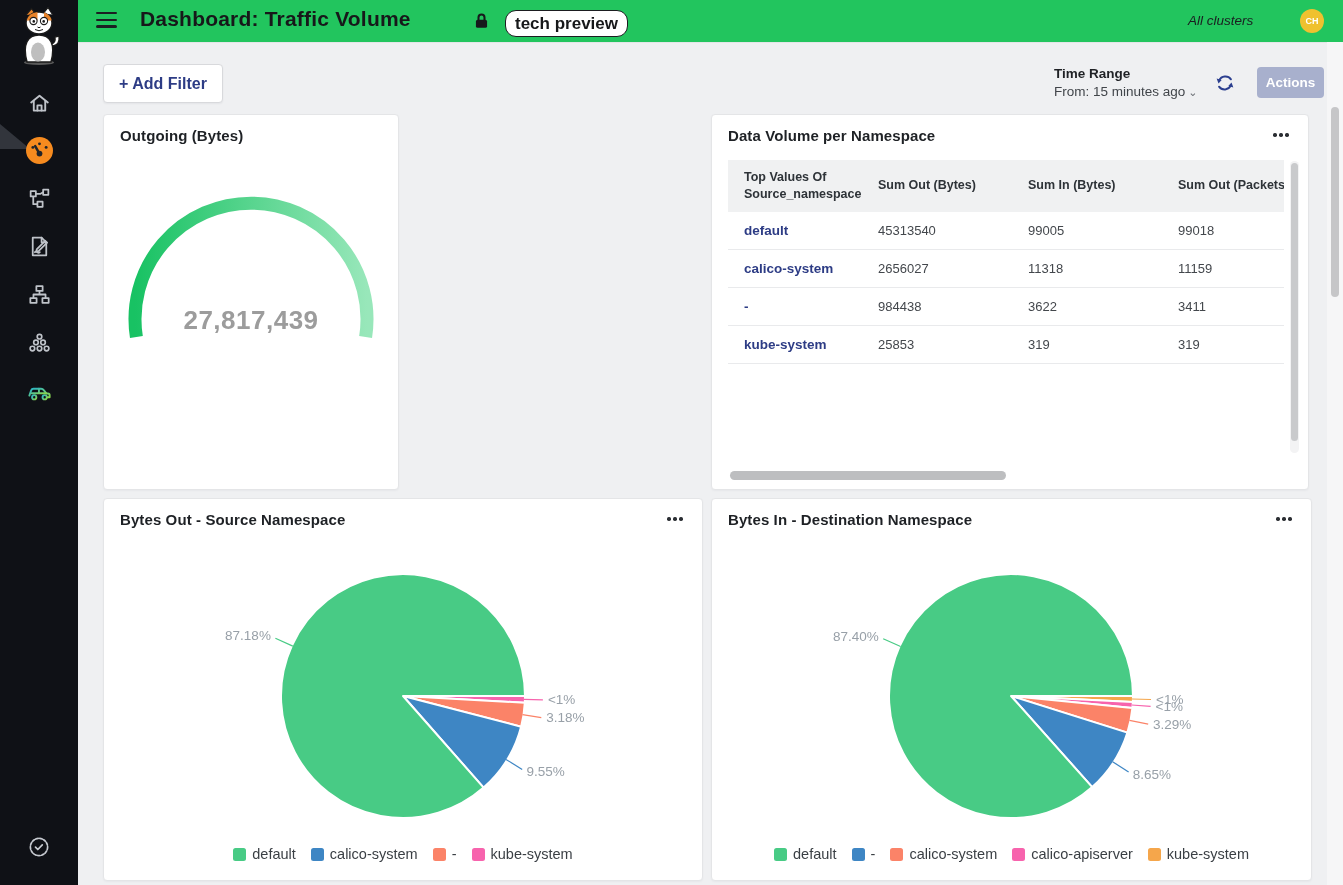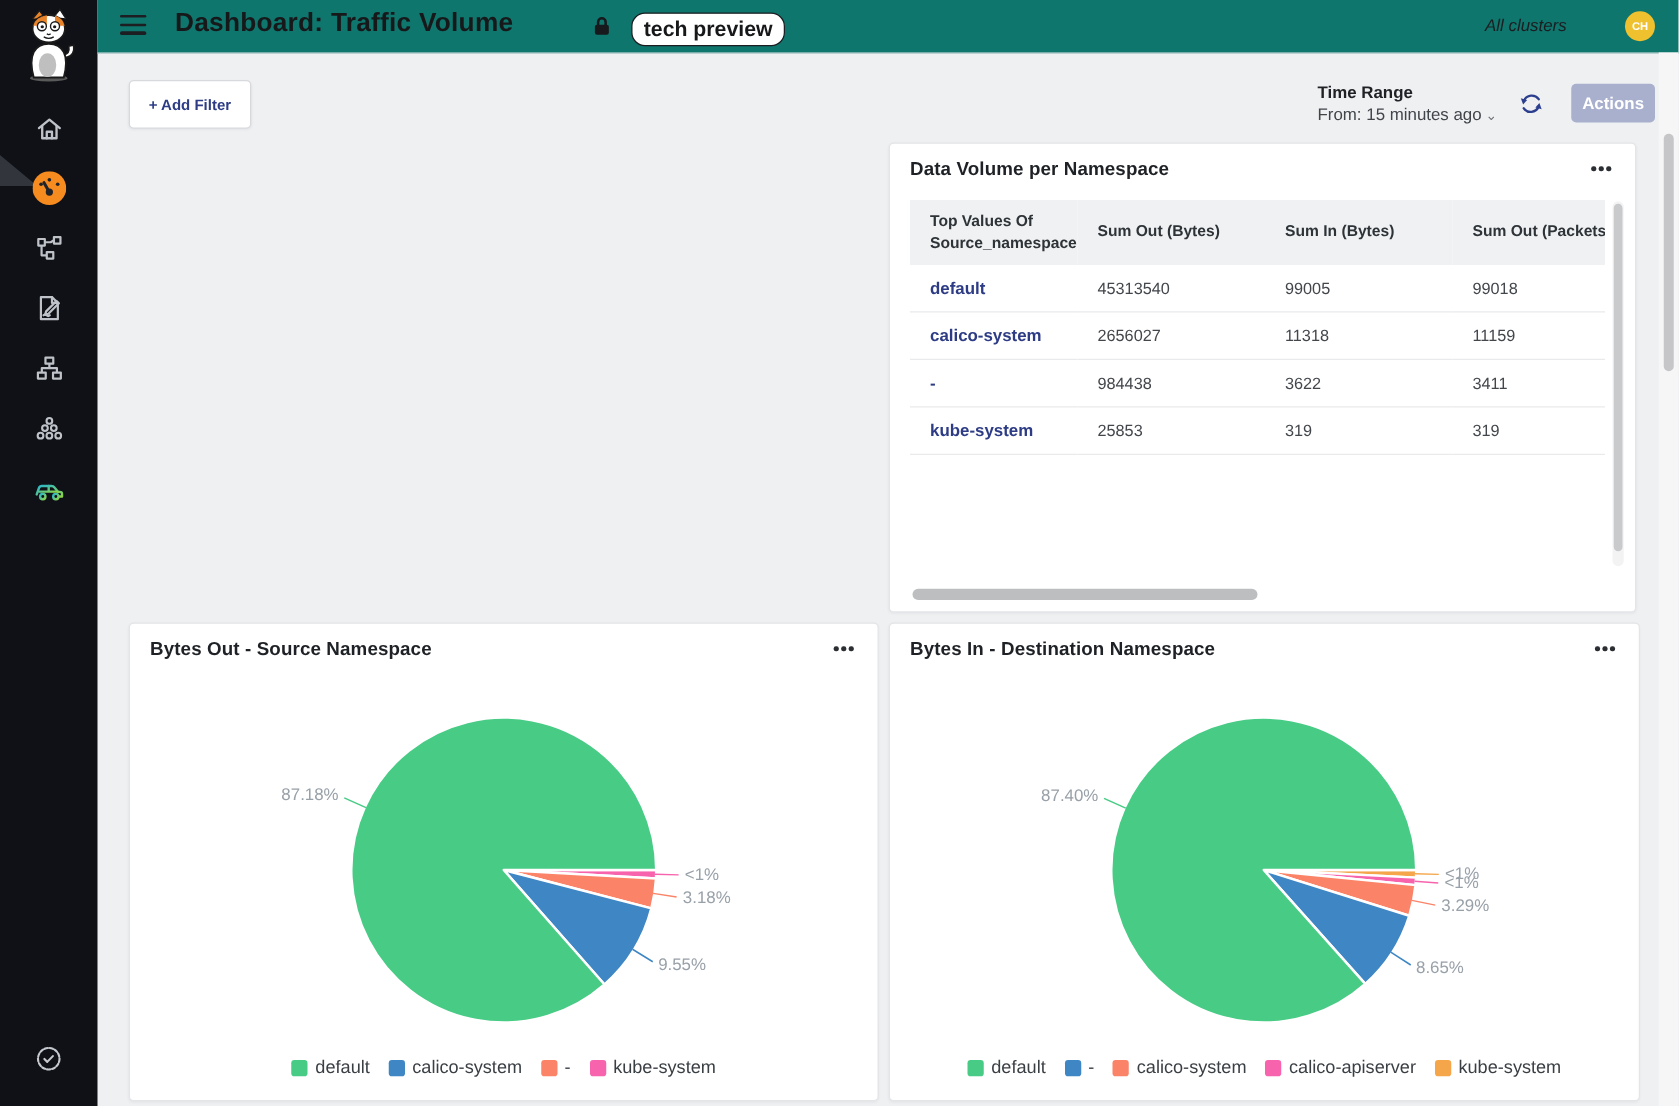--- a/index.html
+++ b/index.html
@@ -4,33 +4,33 @@
 <style>
   html,body{margin:0;padding:0;background:#eff0f2;}
   #app{position:relative;width:1343px;height:885px;overflow:hidden;
        font-family:"Liberation Sans",sans-serif;background:#eff0f2;}
   
   #sidebar{position:absolute;left:0;top:0;width:78px;height:885px;background:#0f1116;}
   .nav-btn{position:absolute;left:19px;width:40px;height:40px;display:flex;align-items:center;justify-content:center;cursor:pointer;}
   #side-notch{position:absolute;left:0;top:124px;width:30px;height:25px;
       background:#383c43;clip-path:polygon(0 0,100% 100%,0 100%);opacity:.85;}
   
-  #header{position:absolute;left:78px;top:0;width:1265px;height:42px;background:#0f766e;border-bottom:1px solid #e4e5e8;}
+  #header{position:absolute;left:78px;top:0;width:1265px;height:42px;background:#22c55e;border-bottom:1px solid #e4e5e8;}
   #hamburger{position:absolute;left:18px;top:12px;width:21px;height:17px;cursor:pointer;}
   #hamburger span{display:block;height:2.4px;background:#1c1e22;border-radius:2px;margin-bottom:4.2px;}
   #page-title{position:absolute;left:62px;top:7px;font-size:21px;font-weight:800;color:#17181a;letter-spacing:.2px;}
   #lock{position:absolute;left:396px;top:12px;}
   #tech-badge{position:absolute;left:427px;top:10px;border:1.6px solid #1b1d20;border-radius:11px;
       padding:2.5px 9px;font-size:17px;font-weight:600;color:#17181a;background:#fff;}
   #all-clusters{position:absolute;left:1110px;top:13px;font-size:13.5px;color:#1b1d20;cursor:pointer;font-style:italic;}
   #avatar{position:absolute;left:1222px;top:9px;width:24px;height:24px;border-radius:50%;background:#efc12f;
       color:#ffffff;font-size:9px;font-weight:700;display:flex;align-items:center;justify-content:center;cursor:pointer;}
   
   #add-filter{position:absolute;left:103px;top:64px;height:37px;padding:0 15px;background:#fff;
-      border:1px solid #d8d9dc;border-radius:4px;font-size:12px;font-weight:600;color:#2d3c85;
+      border:1px solid #d8d9dc;border-radius:4px;font-size:16px;font-weight:600;color:#2d3c85;
       display:flex;align-items:center;box-shadow:0 1px 2px rgba(16,24,40,.05);cursor:pointer;}
   #time-range{position:absolute;left:1054px;top:66px;}
   #time-range .tr-label{font-size:13.5px;font-weight:700;color:#1f2125;margin-bottom:3px;}
   #time-range .tr-value{font-size:13.5px;color:#41454a;cursor:pointer;}
   #time-range .chev{font-size:11px;color:#6b6f75;margin-left:3px;}
   #refresh-btn{position:absolute;left:1214px;top:72px;width:22px;height:22px;cursor:pointer;}
   #actions-btn{position:absolute;left:1257px;top:67px;width:67px;height:31px;background:#a8b0cd;border:none;
       border-radius:4px;color:#fff;font-size:13.5px;font-weight:600;font-family:"Liberation Sans",sans-serif;cursor:pointer;}
   
   .card{position:absolute;background:#fff;border:1px solid #e4e5e7;border-radius:4px;box-shadow:0 1px 2px rgba(16,24,40,.04);}
@@ -189,20 +189,33 @@
   <div id="refresh-btn">
     <svg width="22" height="22" viewBox="0 0 24 24" fill="none" stroke="#2c3f8f" stroke-width="2.1" stroke-linecap="round">
       <path d="M18.5 8 A7.5 7.5 0 0 0 5.6 9.3"></path>
       <polygon points="2.9,7.2 8.4,8.8 4.9,12.6" fill="#2c3f8f" stroke="none"></polygon>
       <path d="M5.5 16 A7.5 7.5 0 0 0 18.4 14.7"></path>
       <polygon points="21.1,16.8 15.6,15.2 19.1,11.4" fill="#2c3f8f" stroke="none"></polygon>
     </svg>
   </div>
   <button id="actions-btn">Actions</button>
 
+  <div class="card" style="left:103px;top:114px;width:294px;height:374px;">
+    <div class="card-title">Outgoing (Bytes)</div>
+    <div class="gauge-host" id="gauge-out"><svg viewBox="0 0 294 374" width="294" height="374">
+          <defs>
+            <linearGradient id="gg1" x1="0" y1="0" x2="1" y2="0">
+              <stop offset="0%" stop-color="#18c263"></stop>
+              <stop offset="100%" stop-color="#98e7ba"></stop>
+            </linearGradient>
+          </defs>
+          <path d="M32.4,222.1 A116,116 0 1 1 261.6,222.1" fill="none" stroke="url(#gg1)" stroke-width="13"></path>
+          <text x="147" y="214" text-anchor="middle" font-size="26" font-weight="bold" fill="#9c9c9c" letter-spacing="0.5">27,817,439</text>
+        </svg></div>
+  </div>
 
 
   <div class="card" style="left:711px;top:114px;width:596px;height:374px;">
     <div class="card-title">Data Volume per Namespace</div>
     <div class="card-menu">
         <i></i>
         <i></i>
         <i></i>
       </div>
     <div id="tbl-wrap">

